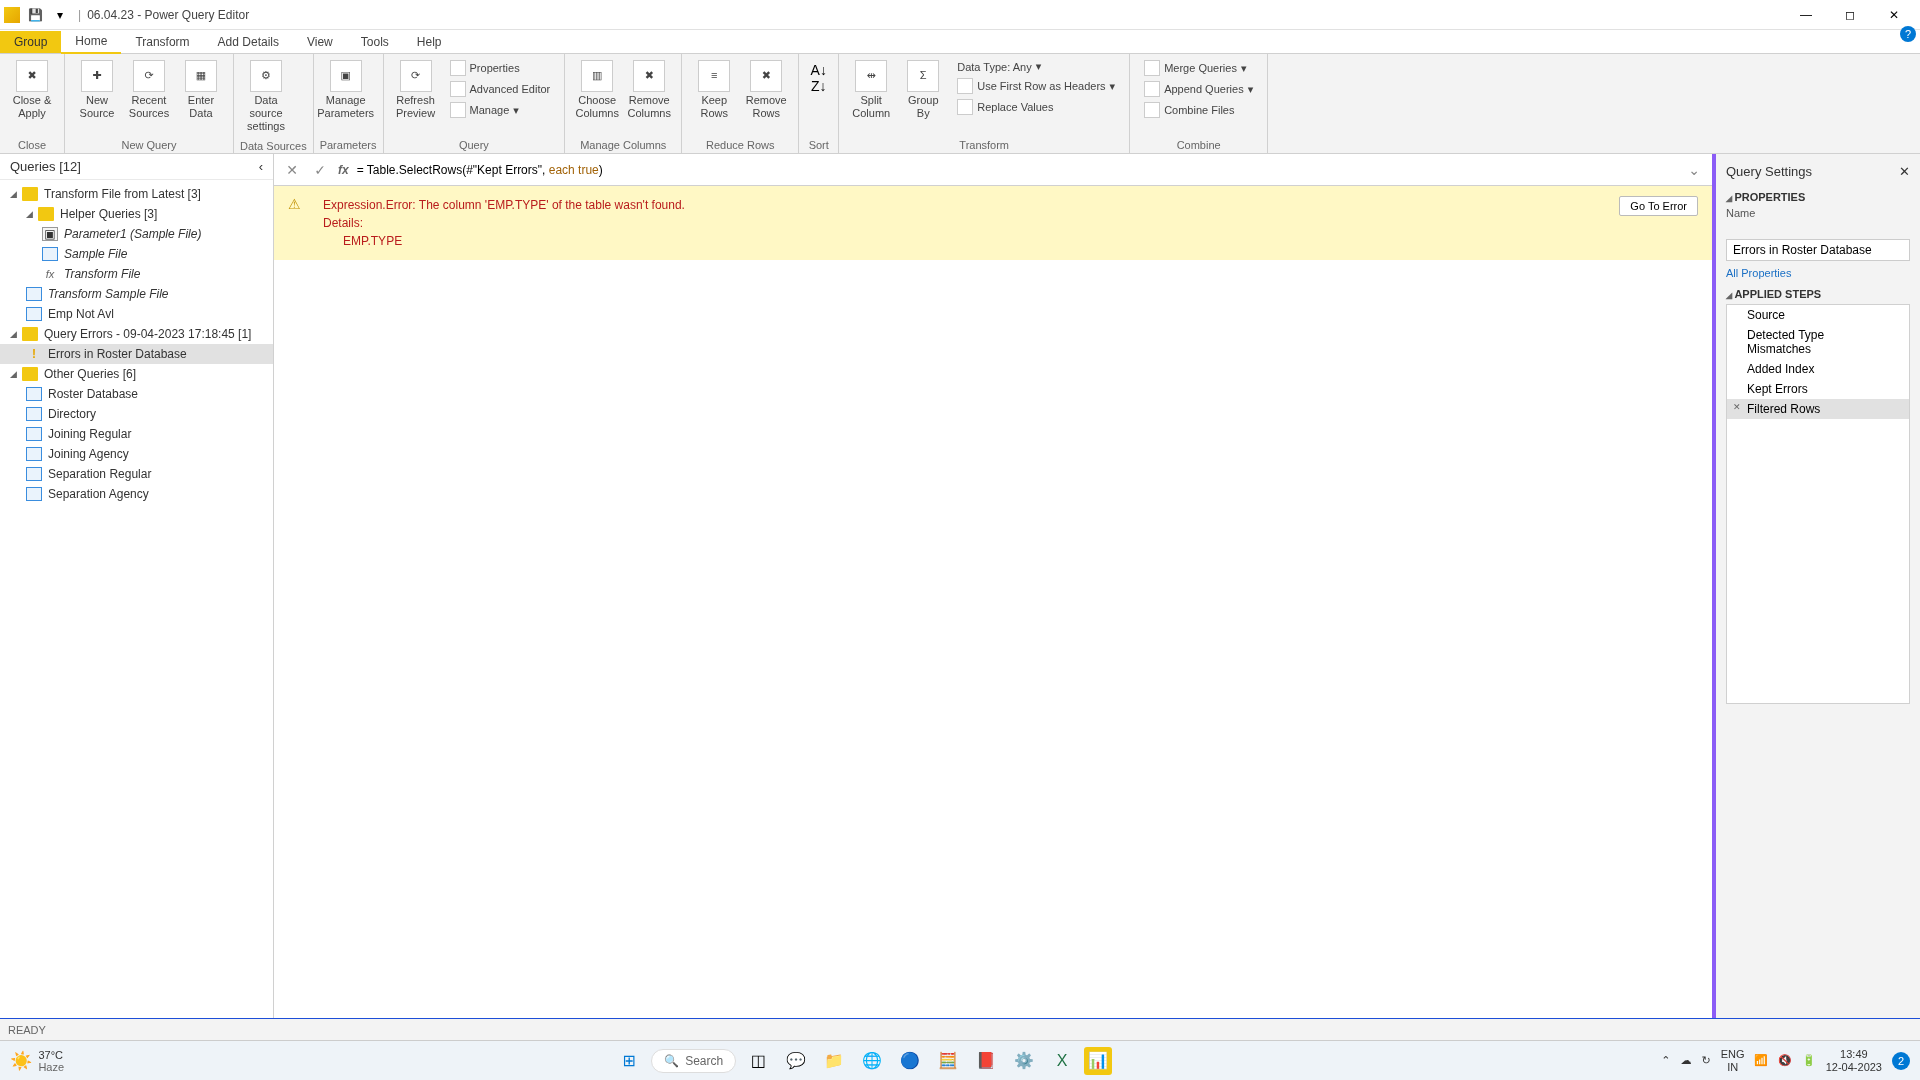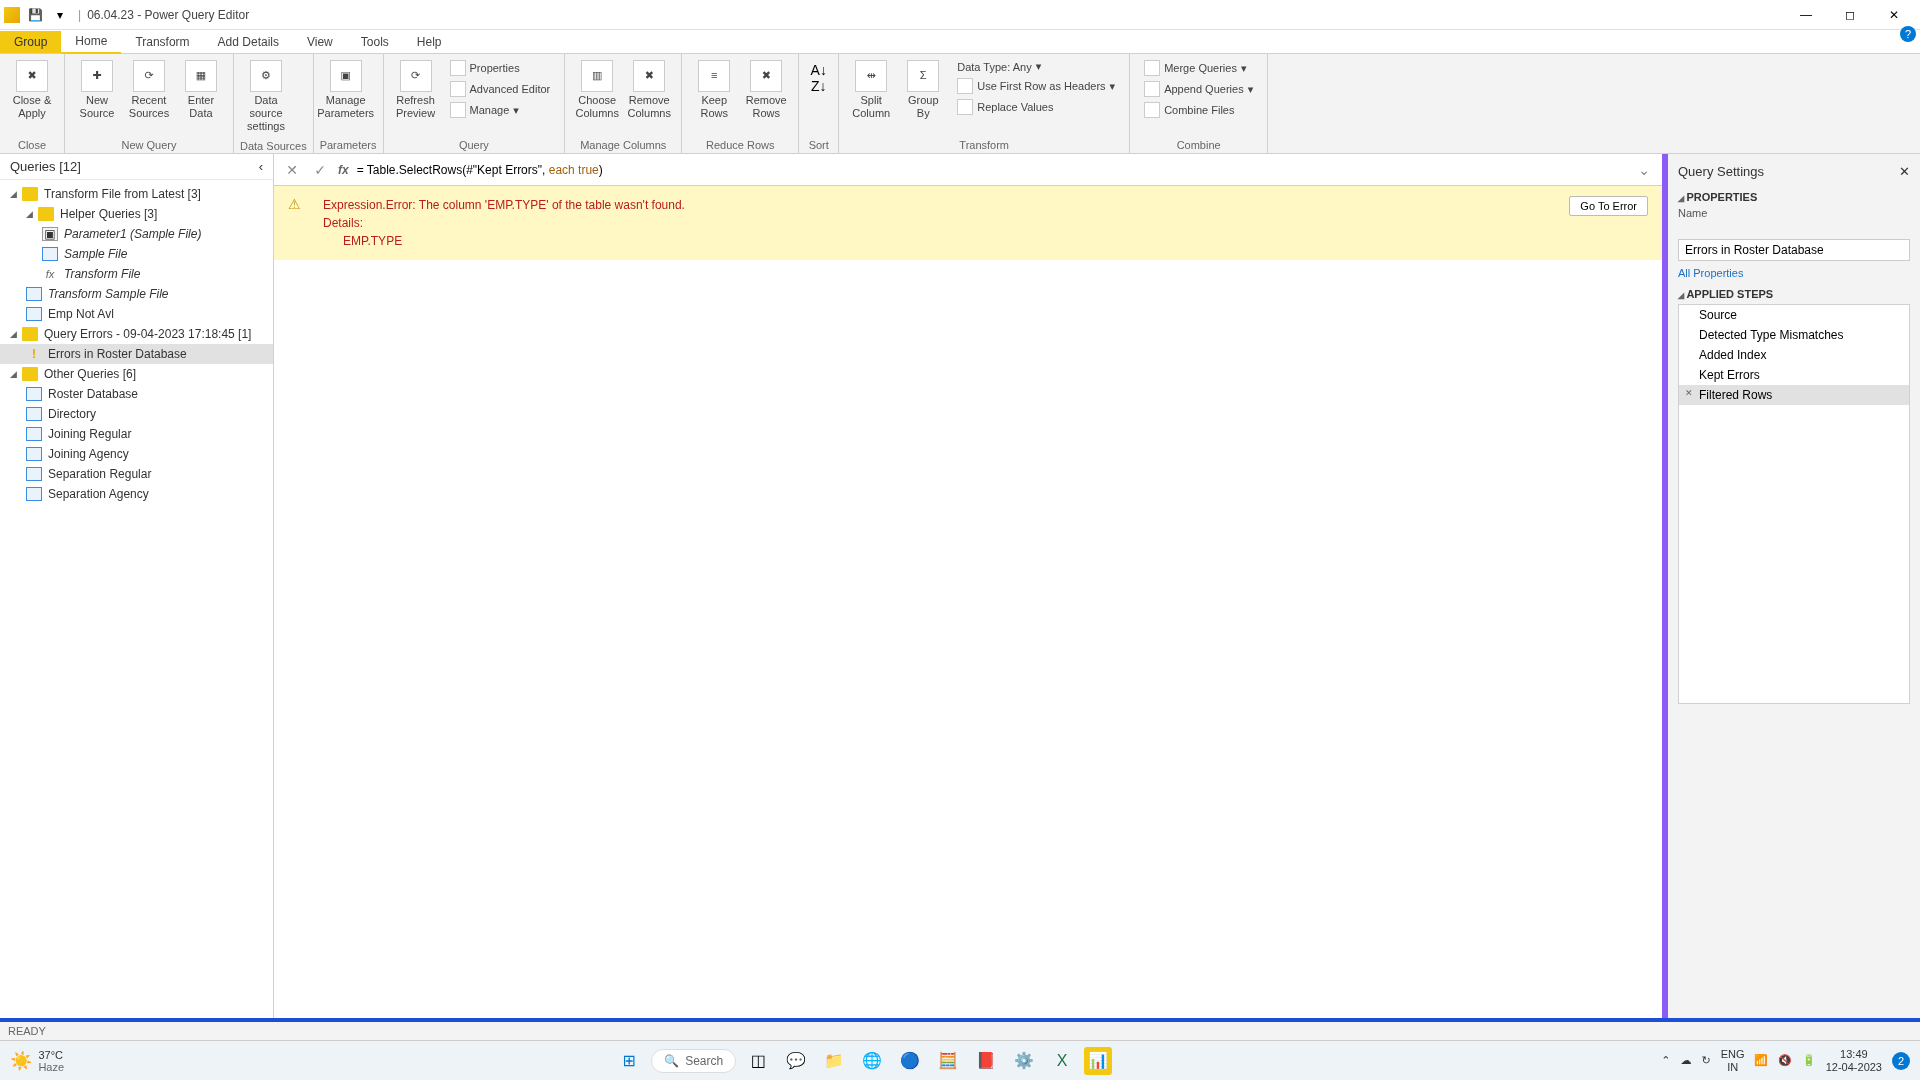--- a/index.html
+++ b/index.html
@@ -54,33 +54,33 @@
 .formula-bar { height: 32px; display: flex; align-items: center; border-bottom: 1px solid #d0d0d0; padding: 0 8px; gap: 8px; }
 .fb-btn { width: 20px; height: 20px; display: flex; align-items: center; justify-content: center; color: #888; cursor: pointer; font-size: 14px; }
 .fb-fx { font-style: italic; font-weight: bold; color: #666; font-size: 12px; }
 .fb-input { flex: 1; font-family: Consolas, monospace; font-size: 12px; border: none; outline: none; background: transparent; }
 .fb-input .kw { color: #a16207; }
 .error-banner { background: #fff8c5; padding: 10px 14px; margin: 0; display: flex; align-items: flex-start; gap: 10px; position: relative; }
 .error-banner .warn-icon { width: 16px; height: 16px; color: #c09000; font-size: 14px; }
 .error-banner .msg { flex: 1; font-size: 12px; color: #b91c1c; line-height: 1.5; margin-left: 9px; }
 .error-banner .goto-btn { background: #fff; border: 1px solid #bbb; padding: 3px 10px; font-size: 11px; cursor: pointer; border-radius: 2px; }
 
-.settings-panel { width: 258px; background: #f3f3f3; border-left: 6px solid #8b5cf6; padding: 6px 10px; }
+.settings-panel { width: 208px; background: #f3f3f3; border-left: 4px solid #8b5cf6; padding: 6px 10px; }
 .settings-panel .sp-header { display: flex; justify-content: space-between; align-items: center; font-size: 13px; color: #333; padding: 4px 0; }
 .sp-section-title { font-size: 11px; font-weight: bold; color: #333; margin-top: 8px; margin-bottom: 4px; }
 .sp-section-title::before { content: "◢ "; font-size: 8px; color: #666; }
 .sp-label { font-size: 11px; color: #555; margin-bottom: 20px; }
 .sp-input { width: 100%; padding: 3px 6px; border: 1px solid #ccc; font-size: 12px; background: #fff; }
 .sp-link { color: #1a6fc4; font-size: 11px; margin-top: 6px; display: inline-block; cursor: pointer; }
 .steps-list { border: 1px solid #d0d0d0; background: #fff; margin-top: 4px; min-height: 400px; }
 .step-item { padding: 3px 20px; font-size: 12px; cursor: pointer; position: relative; }
 .step-item.selected { background: #e1e1e1; }
 .step-item.selected::before { content: "✕"; position: absolute; left: 6px; font-size: 9px; color: #666; }
 
-.statusbar { height: 22px; background: #f3f3f3; border-top: 4px solid #1d4ed8; display: flex; align-items: center; padding: 0 8px; font-size: 11px; color: #666; }
+.statusbar { height: 22px; background: #f3f3f3; border-top: 1px solid #1d4ed8; display: flex; align-items: center; padding: 0 8px; font-size: 11px; color: #666; }
 
 .taskbar { height: 40px; background: #eef3f8; display: flex; align-items: center; padding: 0 10px; border-top: 1px solid #ccc; }
 .taskbar .weather { display: flex; align-items: center; gap: 6px; font-size: 11px; color: #333; }
 .taskbar .center-icons { flex: 1; display: flex; justify-content: center; align-items: center; gap: 6px; }
 .taskbar .tb-item { width: 32px; height: 32px; display: flex; align-items: center; justify-content: center; cursor: pointer; border-radius: 4px; font-size: 16px; }
 .taskbar .search-pill { display: flex; align-items: center; gap: 6px; background: #fff; border: 1px solid #ddd; border-radius: 16px; padding: 4px 12px; font-size: 12px; color: #666; cursor: pointer; }
 .taskbar .tray { display: flex; align-items: center; gap: 10px; font-size: 11px; color: #333; }
 .help-badge { position: absolute; top: 26px; right: 4px; width: 16px; height: 16px; background: #0078d4; color: #fff; border-radius: 50%; font-size: 11px; display: flex; align-items: center; justify-content: center; }
 </style>
 </head>

